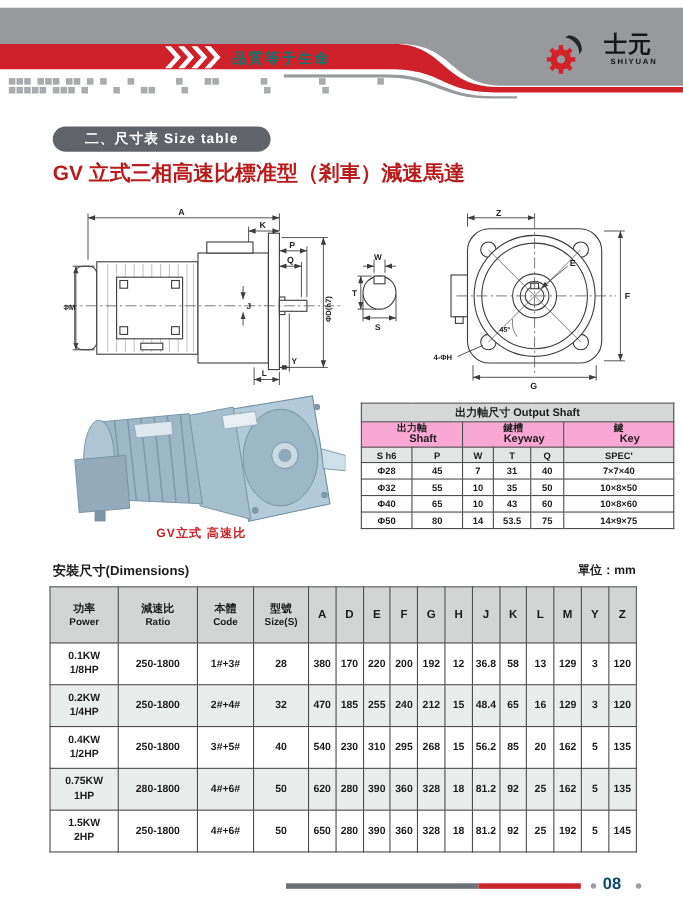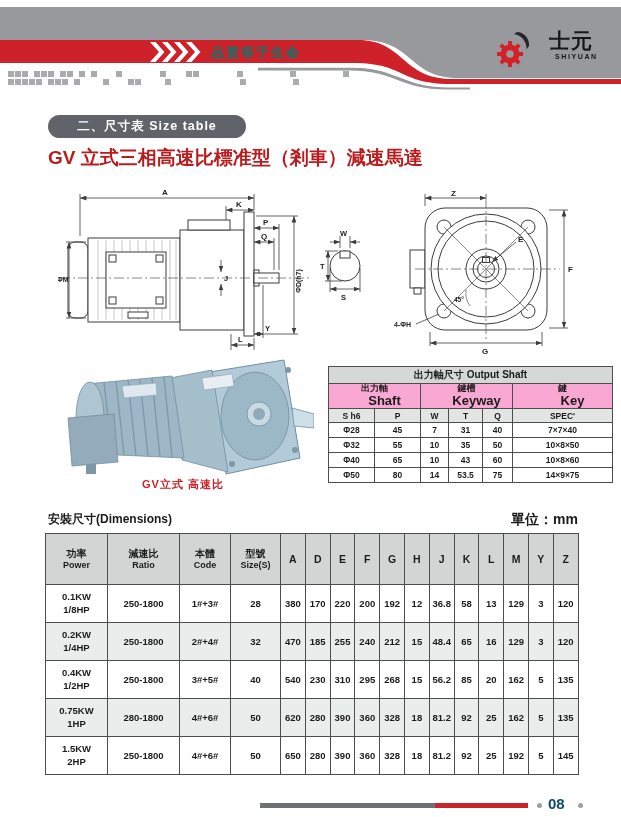--- a/index.html
+++ b/index.html
@@ -14,31 +14,31 @@
   .logo-en{font-size:7px;font-weight:bold;color:#17171b;letter-spacing:1.6px;margin-top:2px;margin-left:6px;}
   
   .pill{left:48px;top:99px;width:198px;height:23px;background:#60646a;border-radius:12px;
         color:#ffffff;font-size:12.5px;font-weight:bold;text-align:center;line-height:23px;letter-spacing:1px;margin-top:16px;}
   .title-cn{left:48px;top:145px;font-size:19px;font-weight:bold;color:#b91c1c;}
   .title-en{left:48px;top:152px;font-size:13.5px;color:#222;}
   
   .caption{left:52px;top:477px;width:262px;text-align:center;color:#c8232a;font-size:11px;font-weight:bold;letter-spacing:1px;}
   
   .dim-label{left:48px;top:511px;font-size:12px;font-weight:bold;text-align:right;}
-  .unit-label{right:43px;top:511px;font-size:14px;font-weight:bold;}
+  .unit-label{right:43px;top:511px;font-size:11px;font-weight:bold;}
   
   table{border-collapse:collapse;table-layout:fixed;}
   td,th{border:1px solid #4d4d4d;text-align:center;vertical-align:middle;padding:0;}
   .os-table{left:312px;top:366px;width:284px;font-size:9px;margin-left:16px;}
   .os-table .os-title th{height:16px;background:#d6d8d8;font-size:10px;font-weight:bold;}
   .os-table .os-group th{height:22px;background:#f9a8d4;}
   .os-table .os-sub th{height:13px;background:#e3e5e5;font-size:8.5px;}
   .os-table tbody td{height:14px;font-weight:bold;font-size:8.5px;background:#fff;}
   .g-cn{font-size:9px;font-weight:bold;line-height:1.1;}
-  .g-en{font-size:13px;font-weight:bold;line-height:1.1;padding-left:20px;}
+  .g-en{font-size:10px;font-weight:bold;line-height:1.1;padding-left:20px;}
   .main-table{left:45px;top:533px;width:533px;border:1.5px solid #3e3e3e;padding-left:36px;}
   .main-table thead th{height:50px;background:#d3d5d5;}
   .main-table tbody tr{height:38px;}
   .main-table tbody td{font-size:9.5px;font-weight:bold;background:#ffffff;}
   .main-table tbody tr.shade td{background:#e9edec;}
   .h-cn{font-size:10px;font-weight:bold;line-height:1.3;}
   .h-en{font-size:9px;font-weight:bold;line-height:1.2;}
   .h-letter{font-size:10.5px;font-weight:bold;}
   .power-cell div{line-height:1.3;}
   

